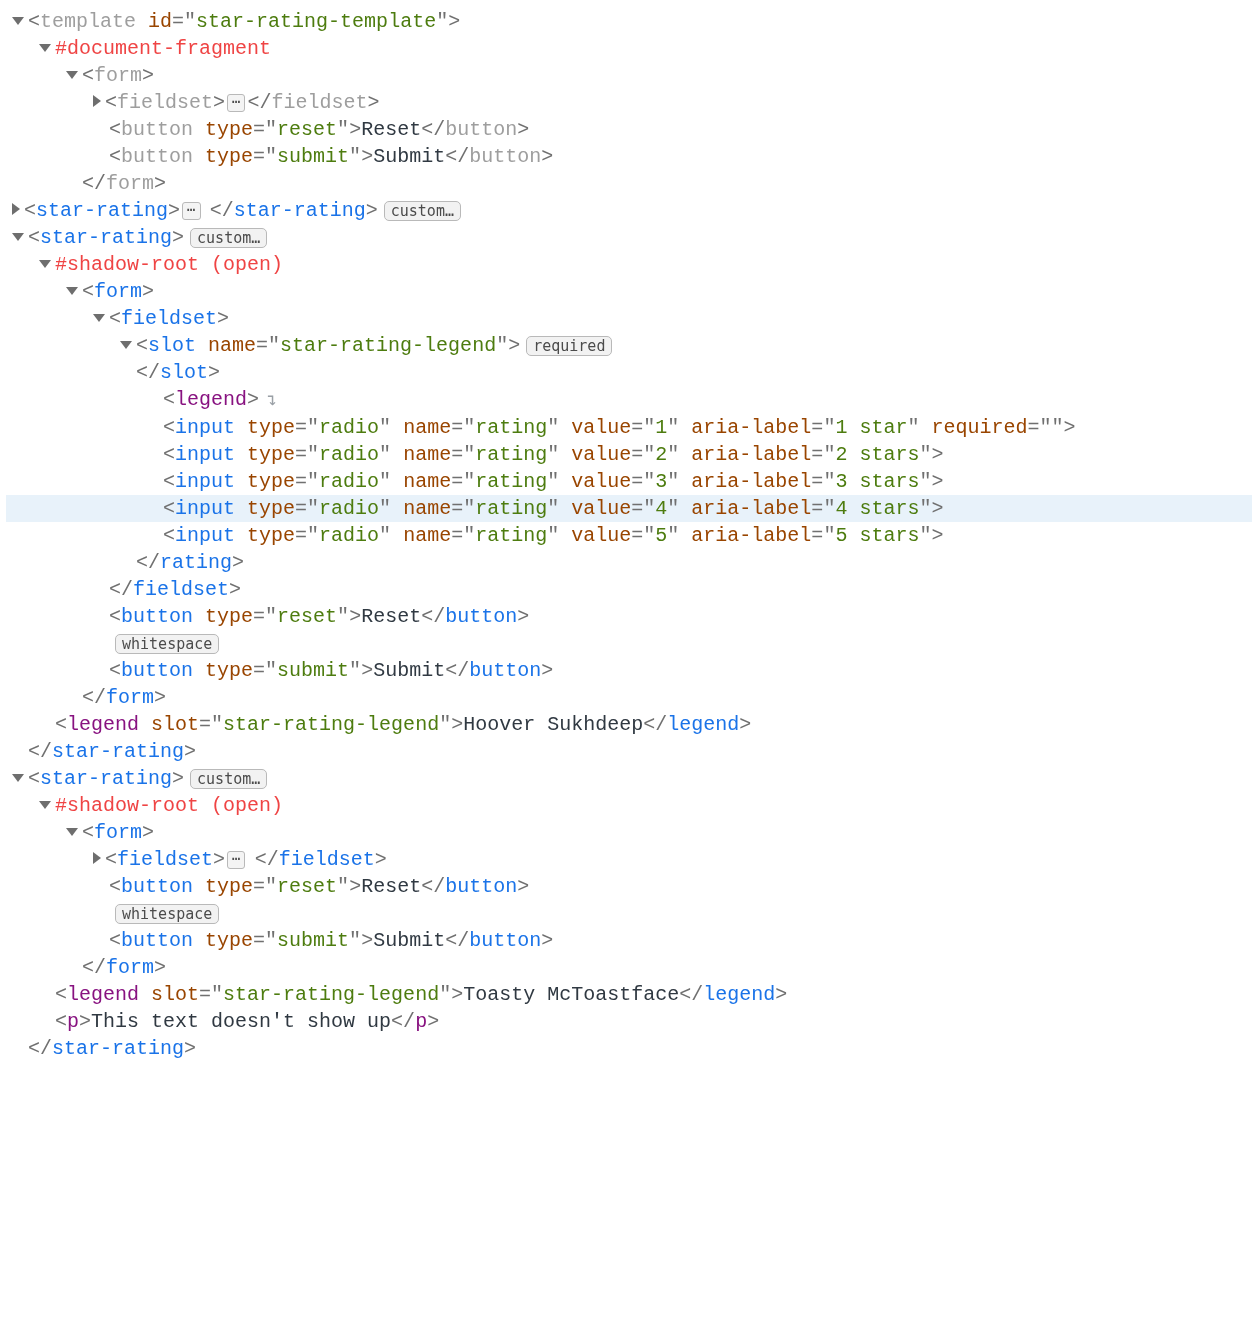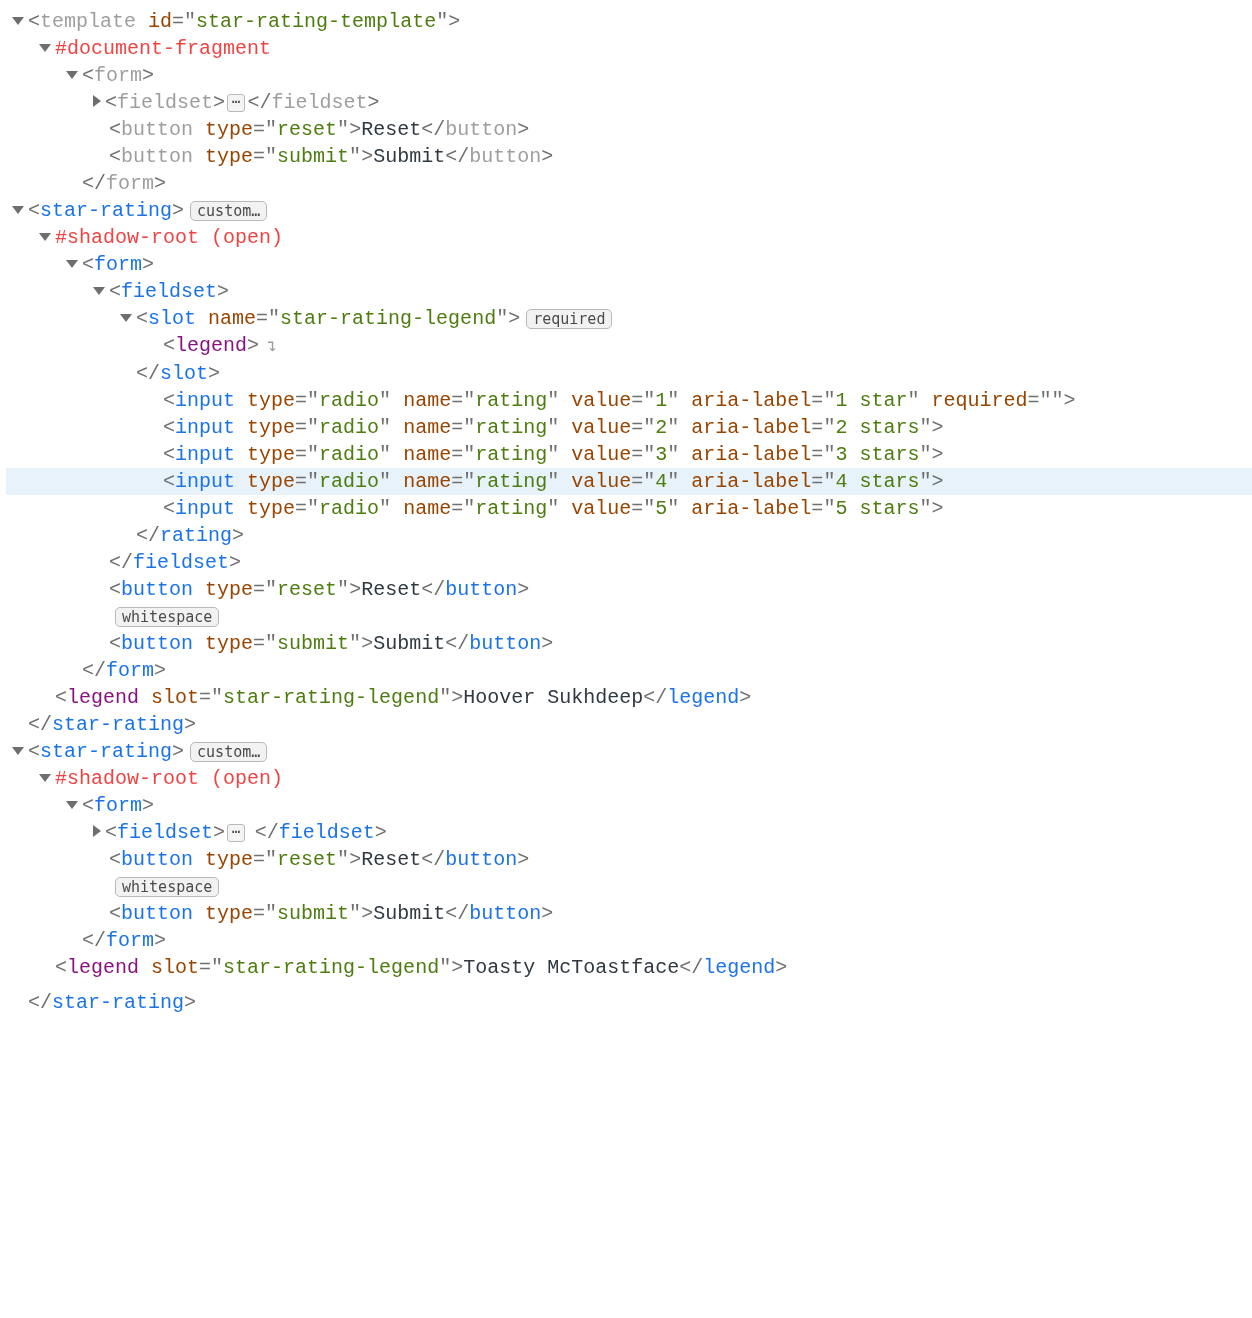--- a/index.html
+++ b/index.html
@@ -104,20 +104,25 @@
       <span class="caret none"></span>
       <span><span class="punct">&lt;</span><span class="tagname gray">button</span><span> </span><span class="attrname">type</span><span class="punct">=</span><span class="punct">"</span><span class="attrval">submit</span><span class="punct">"</span><span class="punct">&gt;</span><span class="text-node">Submit</span><span class="punct">&lt;/</span><span class="tagname gray">button</span><span class="punct">&gt;</span></span>
     </div>
     <div class="line">
       <span class="indent" style="width: 60px;"></span>
       <span class="caret none"></span>
       <span><span class="punct">&lt;/</span><span class="tagname gray">form</span><span class="punct">&gt;</span></span>
     </div>
     <div class="line">
       <span class="indent" style="width: 6px;"></span>
+      <span class="caret right"></span>
+      <span><span class="punct">&lt;</span><span class="tagname custom">star-rating</span><span class="punct">&gt;</span><span class="ellipsis">⋯</span><span class="space"> </span><span class="punct">&lt;/</span><span class="tagname custom">star-rating</span><span class="punct">&gt;</span><span class="badge">custom…</span></span>
+    </div>
+    <div class="line">
+      <span class="indent" style="width: 6px;"></span>
       <span class="caret down"></span>
       <span><span class="punct">&lt;</span><span class="tagname custom">star-rating</span><span class="punct">&gt;</span><span class="badge">custom…</span></span>
     </div>
     <div class="line">
       <span class="indent" style="width: 33px;"></span>
       <span class="caret down"></span>
       <span><span class="shadow">#shadow-root (open)</span></span>
     </div>
     <div class="line">
       <span class="indent" style="width: 60px;"></span>
@@ -128,28 +133,28 @@
       <span class="indent" style="width: 87px;"></span>
       <span class="caret down"></span>
       <span><span class="punct">&lt;</span><span class="tagname custom">fieldset</span><span class="punct">&gt;</span></span>
     </div>
     <div class="line">
       <span class="indent" style="width: 114px;"></span>
       <span class="caret down"></span>
       <span><span class="punct">&lt;</span><span class="tagname custom">slot</span><span> </span><span class="attrname">name</span><span class="punct">=</span><span class="punct">"</span><span class="attrval">star-rating-legend</span><span class="punct">"</span><span class="punct">&gt;</span><span class="badge">required</span></span>
     </div>
     <div class="line">
+      <span class="indent" style="width: 114px;"></span>
+      <span class="caret none"></span>
+      <span><span class="punct">&lt;/</span><span class="tagname custom">slot</span><span class="punct">&gt;</span></span>
+    </div>
+    <div class="line">
       <span class="indent" style="width: 141px;"></span>
       <span class="caret none"></span>
       <span><span class="punct">&lt;</span><span class="tagname">legend</span><span class="punct">&gt;</span><span class="space"> </span><span class="arrow-enter">↴</span></span>
-    </div>
-    <div class="line">
-      <span class="indent" style="width: 114px;"></span>
-      <span class="caret none"></span>
-      <span><span class="punct">&lt;/</span><span class="tagname custom">slot</span><span class="punct">&gt;</span></span>
     </div>
     <div class="line">
       <span class="indent" style="width: 141px;"></span>
       <span class="caret none"></span>
       <span><span class="punct">&lt;</span><span class="tagname custom">input</span><span> </span><span class="attrname">type</span><span class="punct">=</span><span class="punct">"</span><span class="attrval">radio</span><span class="punct">"</span><span> </span><span class="attrname">name</span><span class="punct">=</span><span class="punct">"</span><span class="attrval">rating</span><span class="punct">"</span><span> </span><span class="attrname">value</span><span class="punct">=</span><span class="punct">"</span><span class="attrval">1</span><span class="punct">"</span><span> </span><span class="attrname">aria-label</span><span class="punct">=</span><span class="punct">"</span><span class="attrval">1 star</span><span class="punct">"</span><span> </span><span class="attrname">required</span><span class="punct">=</span><span class="punct">"</span><span class="attrval"></span><span class="punct">"</span><span class="punct">&gt;</span></span>
     </div>
     <div class="line">
       <span class="indent" style="width: 141px;"></span>
       <span class="caret none"></span>
       <span><span class="punct">&lt;</span><span class="tagname custom">input</span><span> </span><span class="attrname">type</span><span class="punct">=</span><span class="punct">"</span><span class="attrval">radio</span><span class="punct">"</span><span> </span><span class="attrname">name</span><span class="punct">=</span><span class="punct">"</span><span class="attrval">rating</span><span class="punct">"</span><span> </span><span class="attrname">value</span><span class="punct">=</span><span class="punct">"</span><span class="attrval">2</span><span class="punct">"</span><span> </span><span class="attrname">aria-label</span><span class="punct">=</span><span class="punct">"</span><span class="attrval">2 stars</span><span class="punct">"</span><span class="punct">&gt;</span></span>
@@ -250,19 +255,20 @@
       <span><span class="punct">&lt;/</span><span class="tagname custom">form</span><span class="punct">&gt;</span></span>
     </div>
     <div class="line">
       <span class="indent" style="width: 33px;"></span>
       <span class="caret none"></span>
       <span><span class="punct">&lt;</span><span class="tagname">legend</span><span> </span><span class="attrname">slot</span><span class="punct">=</span><span class="punct">"</span><span class="attrval">star-rating-legend</span><span class="punct">"</span><span class="punct">&gt;</span><span class="text-node">Toasty McToastface</span><span class="punct">&lt;/</span><span class="tagname custom">legend</span><span class="punct">&gt;</span></span>
     </div>
     <div class="line">
       <span class="indent" style="width: 33px;"></span>
       <span class="caret none"></span>
+      <span><span class="punct">&lt;</span><span class="tagname">p</span><span class="punct">&gt;</span><span class="text-node">This text doesn't show up</span><span class="punct">&lt;/</span><span class="tagname">p</span><span class="punct">&gt;</span></span>
     </div>
     <div class="line">
       <span class="indent" style="width: 6px;"></span>
       <span class="caret none"></span>
       <span><span class="punct">&lt;/</span><span class="tagname custom">star-rating</span><span class="punct">&gt;</span></span>
     </div>
   </div>
 
 </body></html>

